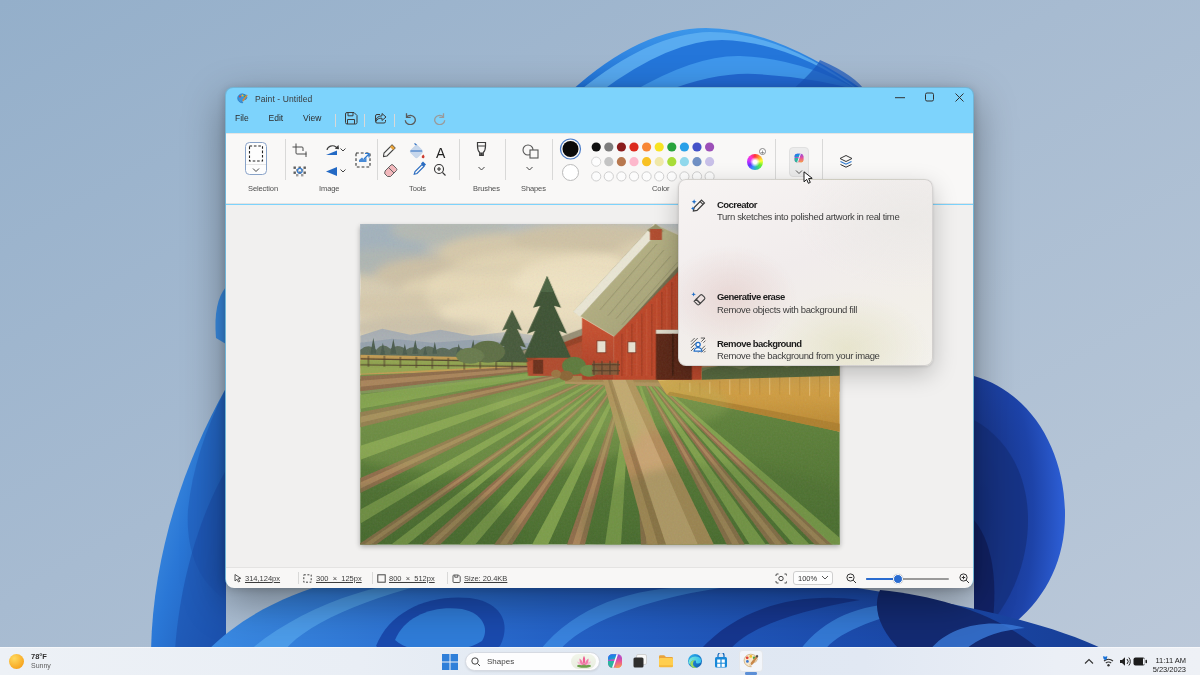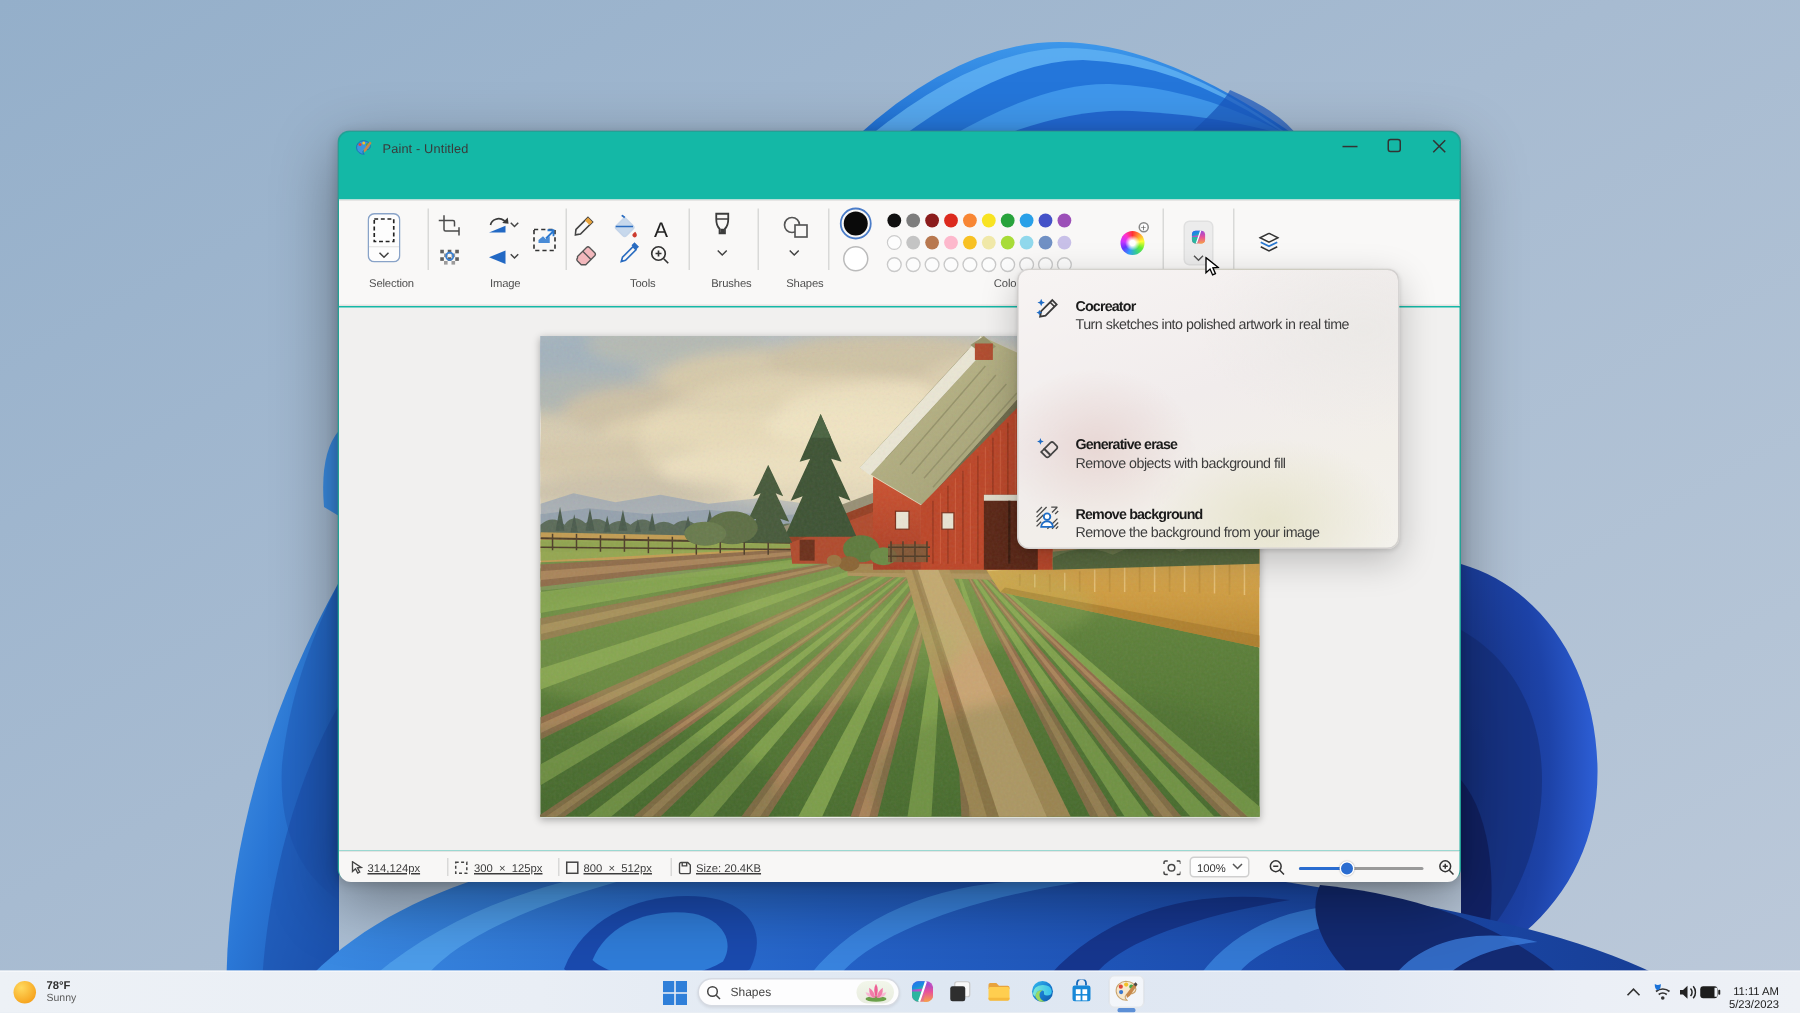--- a/index.html
+++ b/index.html
@@ -1,30 +1,30 @@
 <!DOCTYPE html>
 <html><head>
 <meta charset="utf-8">
 <style>
   * { margin:0; padding:0; box-sizing:border-box; }
   html,body { width:1200px; height:675px; overflow:hidden; font-family:"Liberation Sans", sans-serif; }
   #stage { position:relative; width:1200px; height:675px; overflow:hidden; }
   .abs { position:absolute; }
   #wall { left:0; top:0; }
   
-  #win { left:225px; top:87px; width:749px; height:499.5px; background:#14b8a6;
+  #win { left:225px; top:87px; width:749px; height:499.5px; background:#7dd3fc;
          border-radius:8px; box-shadow:0 14px 42px rgba(0,0,0,0.38), 0 2px 8px rgba(0,0,0,0.18);
          border:1px solid rgba(80,90,100,0.25);padding-left:23px; }
   #titlebar { left:0; top:0; width:100%; height:20px; }
   #titletext { left:29px; top:5.5px; font-size:8.5px; color:#3a3a3a; letter-spacing:0.1px; }
   #menubar { left:0; top:20px; width:100%; height:24.5px; }
   .menuitem { top:5px; font-size:8.5px; color:#2c2c2c; }
   .vsep { width:1px; background:#d9d9d8; }
   #ribbon { left:0; top:44.5px; width:100%; height:71px; background:#f9f8f7; border-top:1px solid #e6e5e4; border-bottom:1px solid #e4e3e2;}
-  .rlabel { font-size:7.5px; color:#4f4f4f; letter-spacing:-0.1px; text-align:right; }
+  .rlabel { font-size:7.5px; color:#4f4f4f; letter-spacing:-0.1px; text-align:left;margin-left:12px; }
   #workspace { left:0; top:116.5px; width:100%; height:362.5px; background:#f1f0ef; }
   #canvas { left:134px; top:19.5px; width:480px; height:320.5px; box-shadow:0 1.5px 5px rgba(0,0,0,0.3); }
   #statusbar { left:0; top:479px; width:100%; height:20.5px; background:#f8f7f6; border-top:1px solid #e4e3e2;
                border-radius:0 0 8px 8px; font-size:7.5px; color:#3c3c3c; }
   .sbitem { top:6px;text-decoration:underline; }
   
   #dmenu { left:678px; top:178.5px; width:255px; height:187px; border-radius:8px;
            box-shadow:0 8px 24px rgba(0,0,0,0.22), 0 1px 3px rgba(0,0,0,0.12);
            border:1px solid rgba(120,120,120,0.25);
            background:
@@ -116,20 +116,45 @@
       <path d="M9.6,1.4 l-4.2,5.4 l0.4,1.9 l1.4,-1.2 l3.5,-5.1 Z" fill="#c8884a"></path>
     </svg>
     <div id="titletext" class="abs">Paint - Untitled</div>
     <svg class="abs" style="left:668px;top:0" width="80" height="20" viewBox="0 0 80 20">
       <line x1="1" y1="9.7" x2="11" y2="9.7" stroke="#333" stroke-width="1"></line>
       <rect x="31.5" y="5" width="8" height="8" rx="1.5" fill="none" stroke="#333" stroke-width="1"></rect>
       <path d="M61.5,5.5 L69.5,13.5 M69.5,5.5 L61.5,13.5" stroke="#333" stroke-width="1"></path>
     </svg>
   </div>
 
+  <div id="menubar" class="abs">
+    <div class="menuitem abs" style="left:9px">File</div>
+    <div class="menuitem abs" style="left:42.5px">Edit</div>
+    <div class="menuitem abs" style="left:77px">View</div>
+    <div class="vsep abs" style="left:108.5px;top:6px;height:13px"></div>
+    <svg class="abs" style="left:118px;top:3px" width="100" height="14" viewBox="0 0 100 14">
+
+      <path d="M1.5,3 a1.5,1.5 0 0 1 1.5,-1.5 h7 l3,3 v7 a1.5,1.5 0 0 1 -1.5,1.5 h-8.5 a1.5,1.5 0 0 1 -1.5,-1.5 Z" fill="none" stroke="#3c3c3c" stroke-width="1"></path>
+      <path d="M4,1.8 v3 h5 v-3 M3.5,13 v-4.5 h7 v4.5" fill="none" stroke="#3c3c3c" stroke-width="1"></path>
+    </svg>
+    <div class="vsep abs" style="left:137.5px;top:6px;height:13px"></div>
+    <svg class="abs" style="left:148px;top:3px" width="14" height="14" viewBox="0 0 14 14">
+      <path d="M8,2.5 L12,6 L8,9.5 v-2.3 q-4.5,-0.4 -6,3.3 q-0.3,-5.2 6,-5.7 Z" fill="none" stroke="#3c3c3c" stroke-width="1" stroke-linejoin="round"></path>
+      <path d="M6,3.5 h-3 a1.5,1.5 0 0 0 -1.5,1.5 v5.5 a1.5,1.5 0 0 0 1.5,1.5 h7 a1.5,1.5 0 0 0 1.5,-1.5 v-1.5" fill="none" stroke="#3c3c3c" stroke-width="1"></path>
+    </svg>
+    <div class="vsep abs" style="left:168px;top:6px;height:13px"></div>
+    <svg class="abs" style="left:178px;top:4px" width="64" height="13" viewBox="0 0 64 13">
+      <path d="M2.5,5 a5,4.6 0 1 1 -1.2,3.2" fill="none" stroke="#5a5a5a" stroke-width="1.3"></path>
+      <path d="M2.5,1.2 v4.2 h4.2" fill="none" stroke="#5a5a5a" stroke-width="1.3"></path>
+      <g transform="translate(-18,0)">
+        <path d="M57.5,5 a5,4.6 0 1 0 1.2,3.2" fill="none" stroke="#9a9a9a" stroke-width="1.3"></path>
+        <path d="M57.5,1.2 v4.2 h-4.2" fill="none" stroke="#9a9a9a" stroke-width="1.3"></path>
+      </g>
+    </svg>
+  </div>
 
   <div id="ribbon" class="abs">
     <div class="vsep abs" style="left:58.5px;top:5px;height:41px"></div>
     <div class="vsep abs" style="left:150.5px;top:5px;height:41px"></div>
     <div class="vsep abs" style="left:232.5px;top:5px;height:41px"></div>
     <div class="vsep abs" style="left:278.5px;top:5px;height:41px"></div>
     <div class="vsep abs" style="left:325.5px;top:5px;height:41px"></div>
     <div class="vsep abs" style="left:549px;top:5px;height:41px"></div>
     <div class="vsep abs" style="left:596px;top:5px;height:41px"></div>
     <div class="rlabel abs" style="left:10px;top:50px;width:40px">Selection</div>

